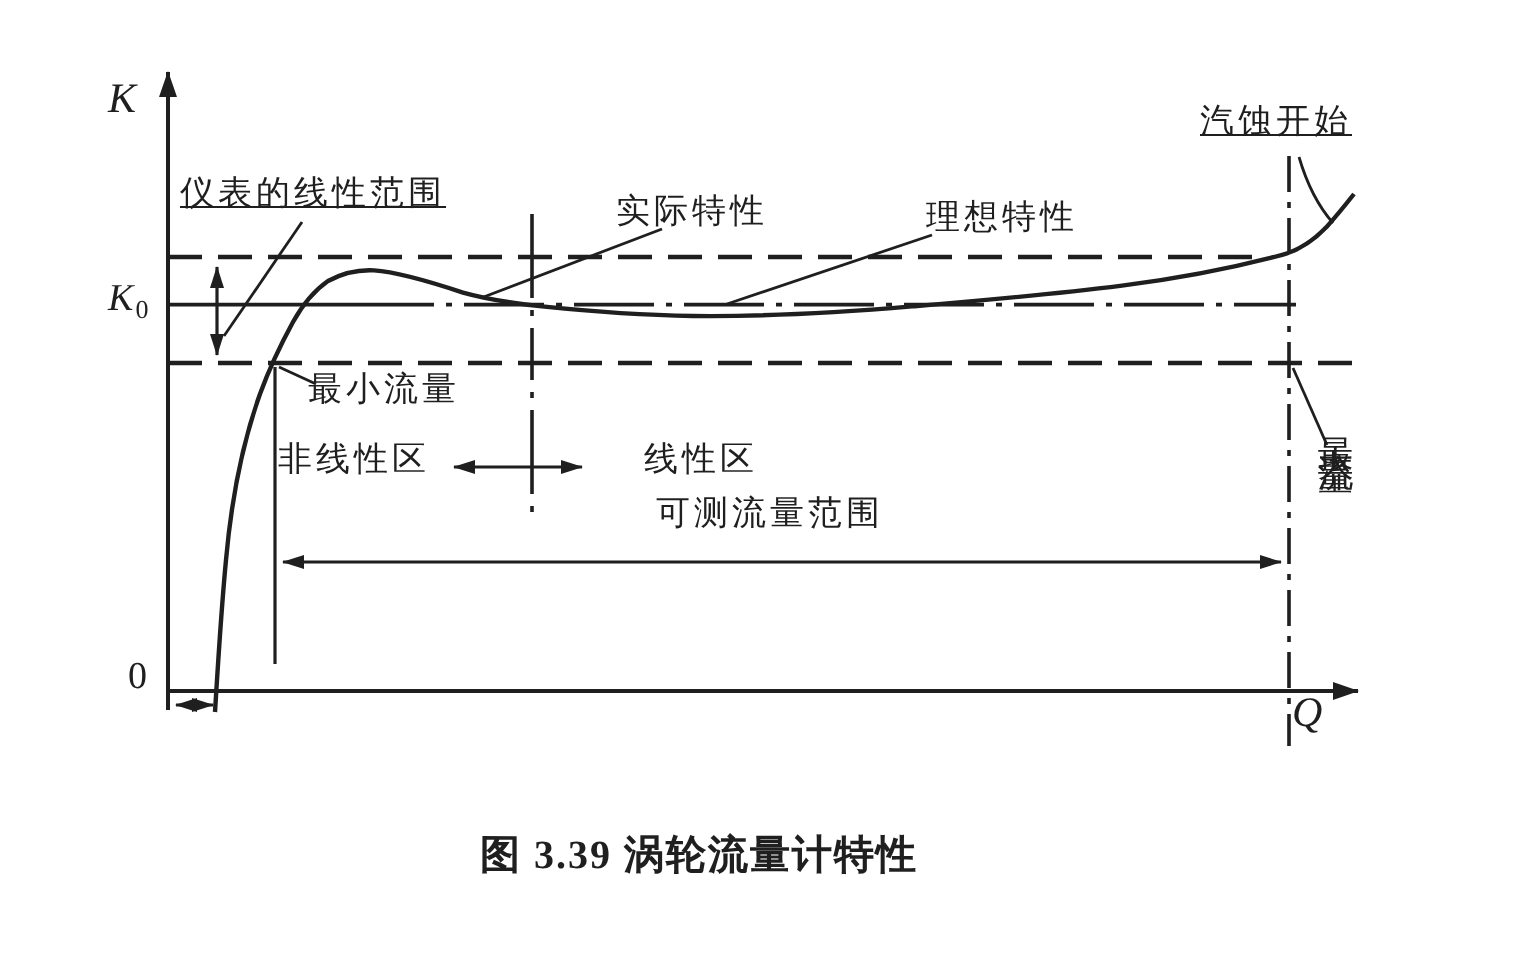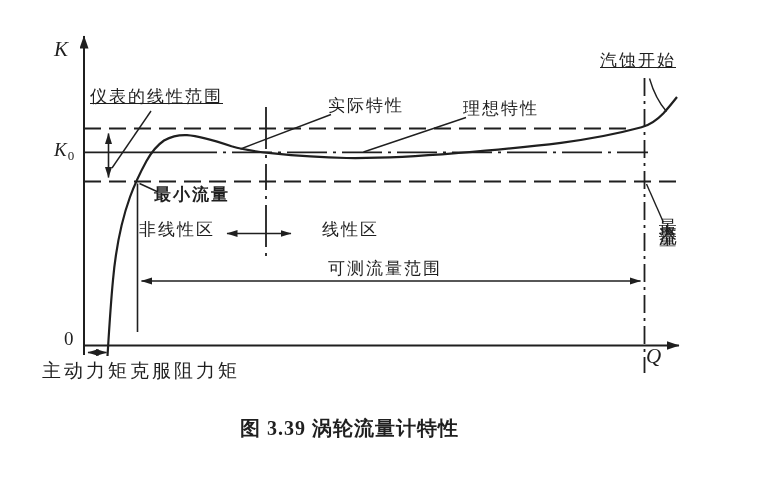--- a/index.html
+++ b/index.html
@@ -10,27 +10,27 @@
   .stage svg{position:absolute;left:0;top:0;}
   .lbl{position:absolute;white-space:nowrap;color:#1f1f1f;line-height:1.1;}
   .cjk{font-size:17px;letter-spacing:2px;}
   .ital{font-style:italic;}
   .lbl-k{left:54px;top:38px;font-size:21px;}
   .lbl-k0{left:54px;top:140px;font-size:19px;}
   .lbl-k0 .sub{font-size:13px;font-style:normal;position:relative;top:4px;left:1px;}
   .lbl-0{left:64px;top:329px;font-size:19px;}
   .lbl-q{left:646px;top:345px;font-size:21px;}
   .lbl-linrange{left:90px;top:88px;text-decoration:underline;}
-  .lbl-actual{left:328px;top:97px;}
+  .lbl-actual{left:308px;top:97px;}
   .lbl-ideal{left:463px;top:100px;}
   .lbl-cavitation{left:600px;top:52px;text-decoration:underline;}
-  .lbl-minflow{left:154px;top:186px;font-weight:bold;}
+  .lbl-minflow{left:154px;top:186px;}
   .lbl-nonlinear{left:139px;top:221px;text-align:center;}
   .lbl-linear{left:322px;top:221px;}
-  .lbl-range{left:328px;top:260px;}
+  .lbl-range{left:328px;top:248px;}
   .lbl-maxflow{left:657px;top:204px;writing-mode:vertical-rl;font-size:18px;letter-spacing:4px;height:96px;}
   .lbl-torque{left:42px;top:361px;font-size:19px;letter-spacing:3px;}
   .lbl-caption{left:240px;top:417px;font-size:20px;font-weight:bold;letter-spacing:1px;}
 </style>
 </head>
 <body>
 
 <div class="stage">
 
   <svg width="757" height="477" viewBox="0 0 757 477">
@@ -91,16 +91,15 @@
 
   <div class="lbl cjk lbl-linrange">仪表的线性范围</div>
   <div class="lbl cjk lbl-actual">实际特性</div>
   <div class="lbl cjk lbl-ideal">理想特性</div>
   <div class="lbl cjk lbl-cavitation">汽蚀开始</div>
   <div class="lbl cjk lbl-minflow">最小流量</div>
   <div class="lbl cjk lbl-nonlinear">非线性区</div>
   <div class="lbl cjk lbl-linear">线性区</div>
   <div class="lbl cjk lbl-range">可测流量范围</div>
   <div class="lbl lbl-maxflow">最大流量</div>
-  <div class="lbl lbl-torque">主动力矩克服阻力矩</div>
   <div class="lbl lbl-caption">图 3.39  涡轮流量计特性</div>
 
 </div>
 
 </body></html>

